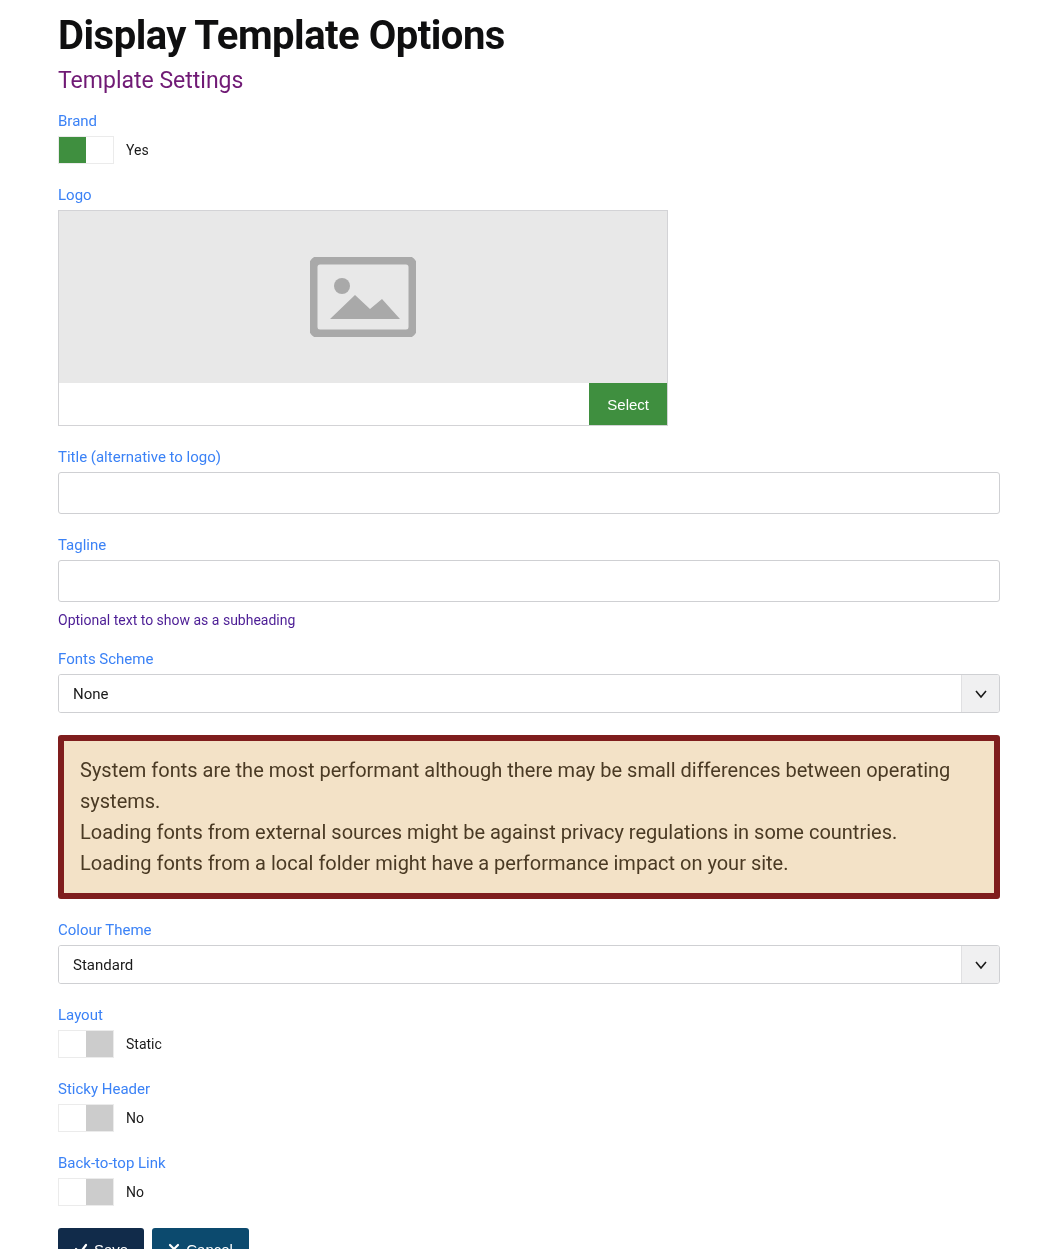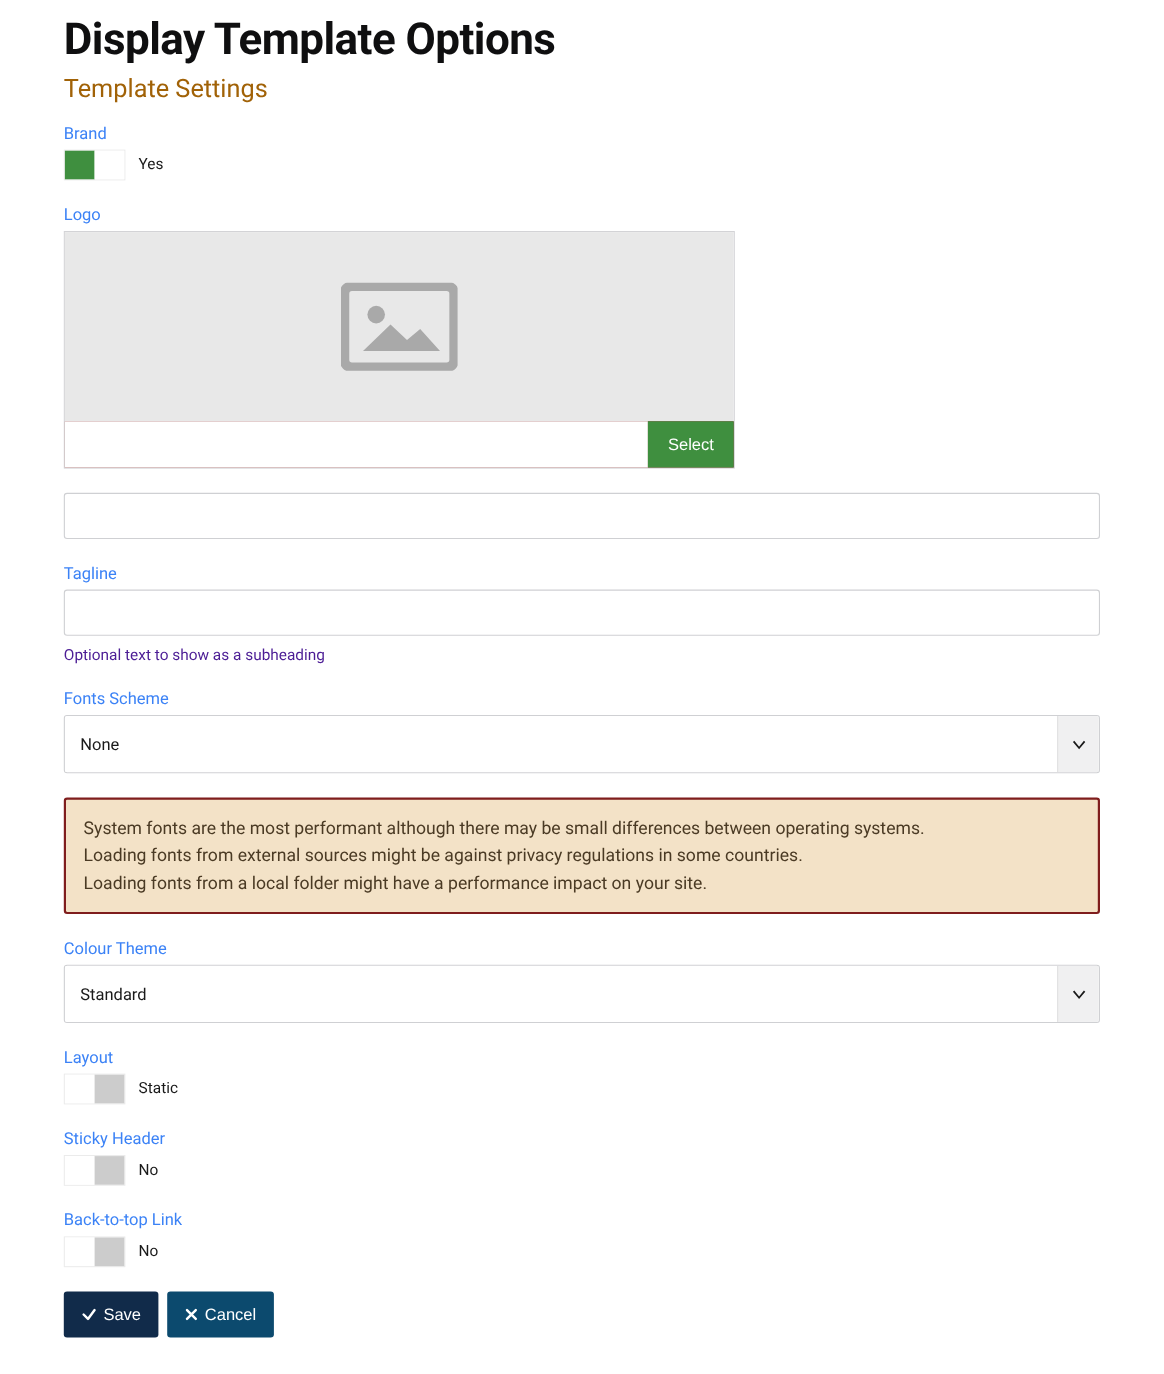--- a/index.html
+++ b/index.html
@@ -15,21 +15,21 @@
     margin: 0 0 8px 0;
     font-size: 40px;
     font-weight: 700;
     letter-spacing: -0.5px;
     color: #0f0f10;
   }
   h2 {
     margin: 0 0 18px 0;
     font-size: 23px;
     font-weight: 400;
-    color: #a16207;
+    color: #701a75;
   }
   .field { margin-bottom: 22px; }
   .field-label {
     display: block;
     font-size: 15px;
     margin-bottom: 6px;
     color: #3b82f6;
   }
   .switch-row {
     display: flex;
@@ -60,21 +60,21 @@
   .logo-preview {
     background: #e8e8e8;
     height: 172px;
     display: flex;
     align-items: center;
     justify-content: center;
   }
   .logo-input-row {
     display: flex;
     height: 42px;
-    background: #7f1d1d;
+    background: #a21caf;
   }
   .logo-input {
     flex: 1;
     border: none;
     padding: 0 10px;
     font-size: 15px;
     outline: none;
     background: #fff;
   }
   .select-btn {
@@ -97,21 +97,21 @@
   .help-text {
     font-size: 14px;
     color: #4c1d95;
     margin-top: 10px;
   }
   .select-wrap {
     position: relative;
     width: 100%;
     border: 1px solid #cfd0d3;
     border-radius: 3px;
-    height: 53px;
+    height: 39px;
     display: flex;
     align-items: stretch;
     overflow: hidden;
   }
   .select-val {
     flex: 1;
     display: flex;
     align-items: center;
     padding-left: 14px;
     font-size: 15px;
@@ -120,25 +120,25 @@
   .select-caret {
     width: 38px;
     background: #f0f0f1;
     border-left: 1px solid #e0e0e2;
     display: flex;
     align-items: center;
     justify-content: center;
   }
   .alert {
     background: #f3e2c7;
-    border: 2px solid #7f1d1d;
+    border: 6px solid #7f1d1d;
     border-radius: 3px;
     padding: 14px 16px;
     color: #4a3a24;
-    font-size: 16px;
+    font-size: 20px;
     line-height: 1.55;
     margin-bottom: 22px;
   }
   .alert p { margin: 0; }
   .btn-row { display: flex; gap: 8px; margin-top: 6px; }
   .btn {
     display: inline-flex;
     align-items: center;
     gap: 6px;
     border: none;
@@ -181,20 +181,21 @@
       </svg>
     </div>
     <div class="logo-input-row">
       <input class="logo-input" type="text" value="" style="">
       <button class="select-btn">Select</button>
     </div>
   </div>
 </div>
 
 <div class="field">
+  <span class="field-label">Title (alternative to logo)</span>
   <input class="text-input" type="text" value="" style="">
 </div>
 
 <div class="field">
   <span class="field-label">Tagline</span>
   <input class="text-input" type="text" value="" style="">
   <div class="help-text">Optional text to show as a subheading</div>
 </div>
 
 <div class="field">

